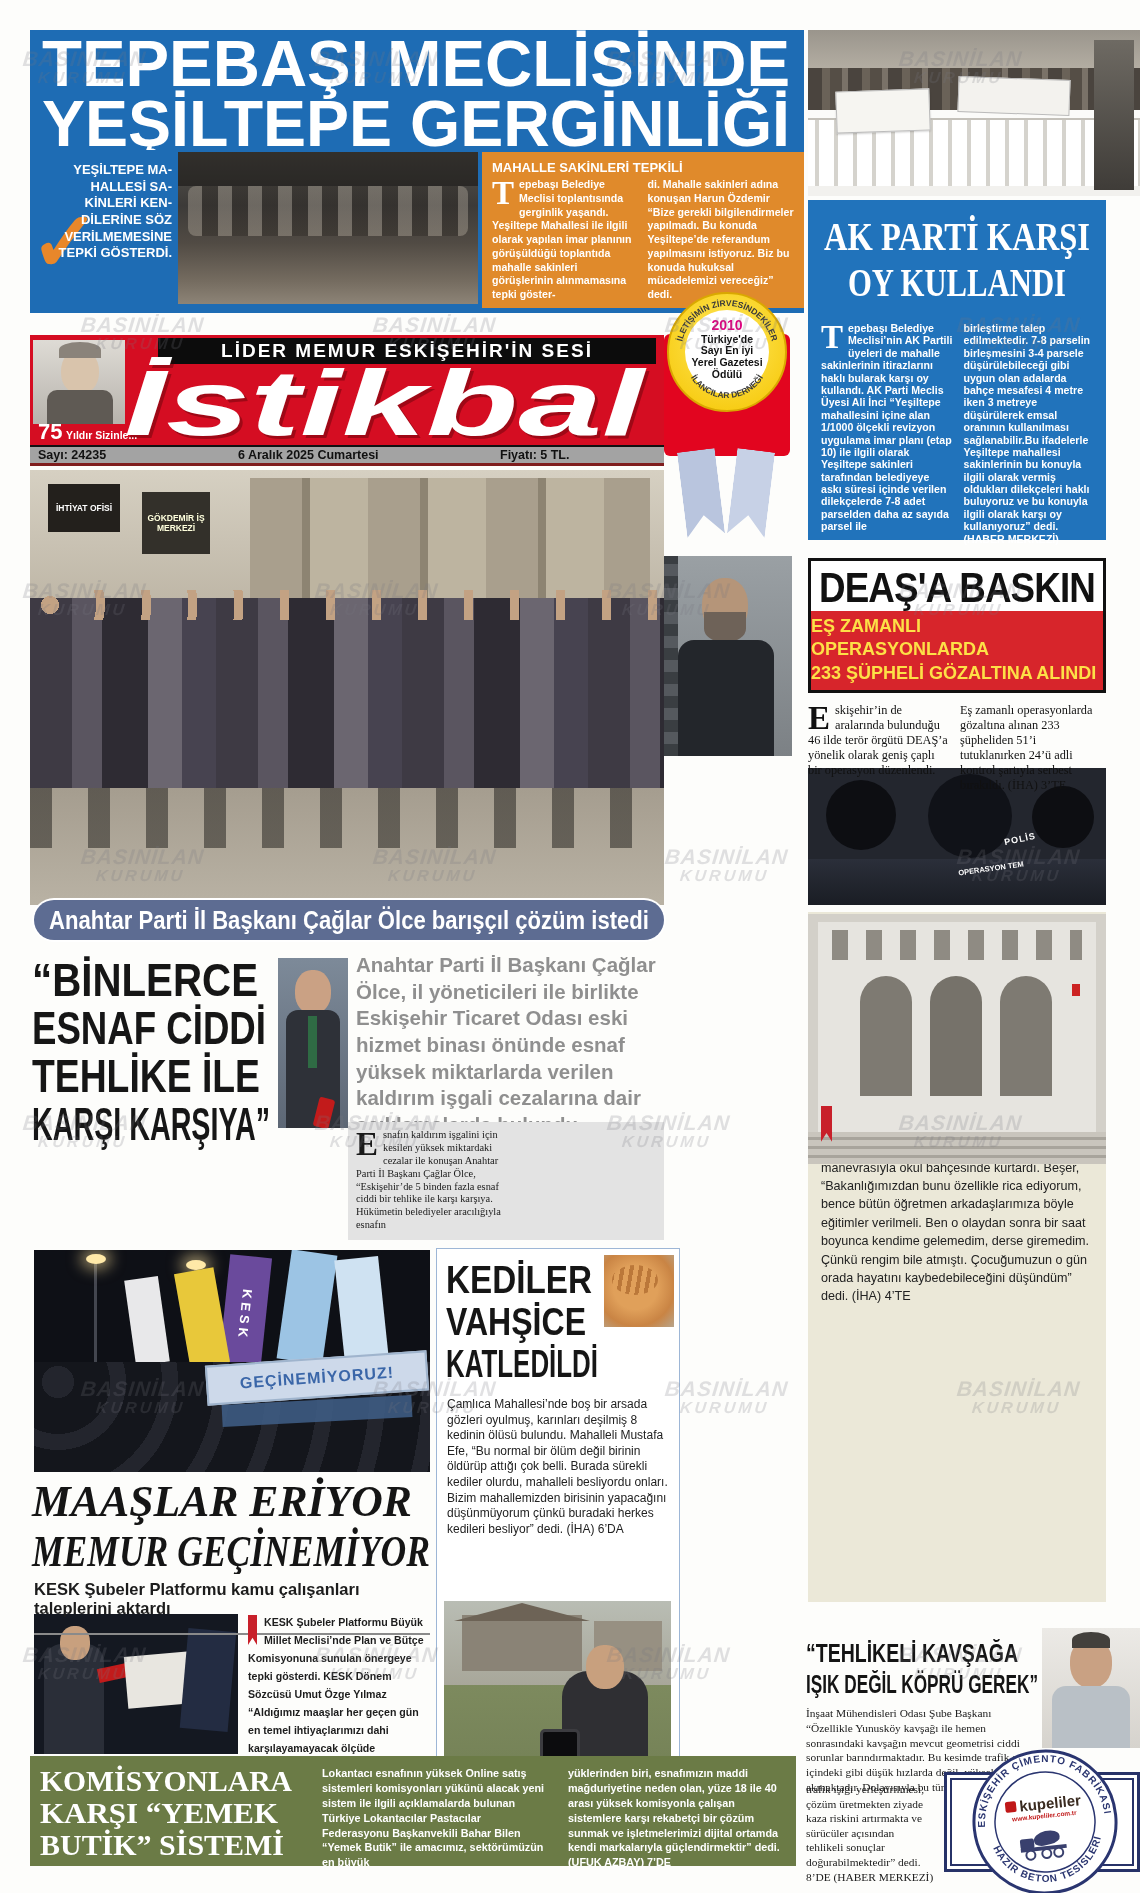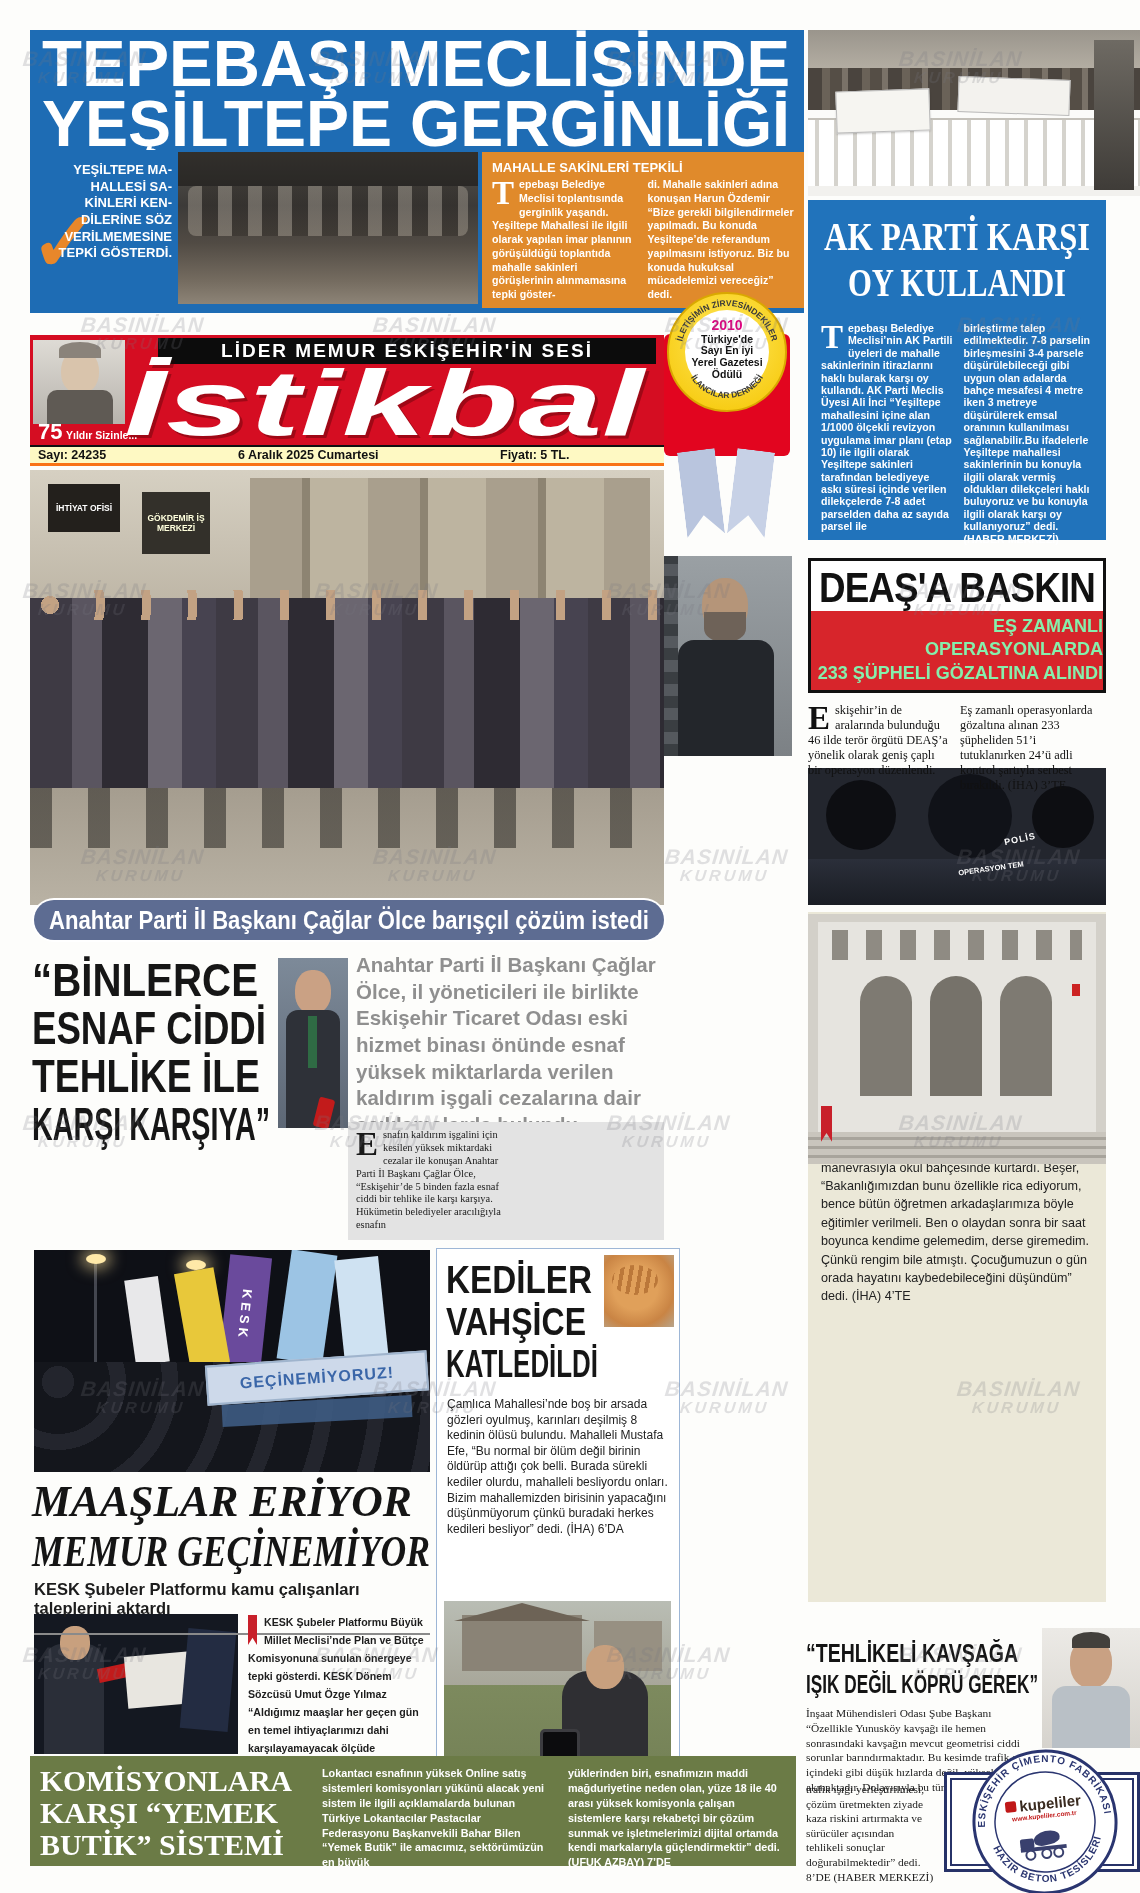--- a/index.html
+++ b/index.html
@@ -75,22 +75,22 @@
     <div class="photo" style="left:3px;top:5px;width:92px;height:84px;background:linear-gradient(180deg,#dedbd5,#b7b3ac);">
       <div class="abs" style="left:28px;top:8px;width:38px;height:46px;background:#d9c4ac;border-radius:50% 50% 46% 46%;"></div>
       <div class="abs" style="left:26px;top:2px;width:42px;height:16px;background:#8a837a;border-radius:50% 50% 0 0;"></div>
       <div class="abs" style="left:14px;top:50px;width:66px;height:34px;background:#5f5a54;border-radius:10px 10px 0 0;"></div>
     </div>
     <svg class="abs" width="545" height="92" style="left:88px;top:22px;filter:drop-shadow(3px 3px 0 rgba(60,0,0,.35));">
       <text x="6" y="78" font-size="92" font-weight="800" font-style="italic" fill="#ffffff" textLength="520" lengthAdjust="spacingAndGlyphs">İstikbal</text>
     </svg>
     <div class="abs" style="left:8px;top:84px;color:#fff;font-size:22px;font-weight:800;">75</div>
     <div class="abs" style="left:36px;top:94px;color:#fff;font-size:10.5px;font-weight:700;">Yıldır Sizinle...</div>
-    <div class="abs" style="left:0;top:110px;width:634px;height:21px;background:#fef9c3;border-top:2px solid #111;
-                border-bottom:3px solid #f97316;box-sizing:border-box;">
+    <div class="abs" style="left:0;top:110px;width:634px;height:21px;background:#a3a3a3;border-top:2px solid #111;
+                border-bottom:3px solid #7f1d1d;box-sizing:border-box;">
       <span class="abs" style="left:8px;top:1px;font-size:12.5px;font-weight:700;color:#111;">Sayı: 24235</span>
       <span class="abs" style="left:208px;top:1px;font-size:12.5px;font-weight:800;color:#111;">6 Aralık 2025 Cumartesi</span>
       <span class="abs" style="left:470px;top:1px;font-size:12.5px;font-weight:800;color:#111;">Fiyatı: 5 TL.</span>
     </div>
   </div>
 
   <div class="sec" style="left:662px;top:292px;width:130px;height:246px;">
     <div class="abs" style="left:2px;top:42px;width:126px;height:122px;background:#e2051f;border-radius:6px;"></div>
     <div class="abs" style="left:20px;top:158px;width:38px;height:86px;background:#b9c5de;transform:rotate(-7deg);
                 clip-path:polygon(0 0,100% 0,100% 100%,50% 76%,0 100%);"></div>
@@ -130,21 +130,21 @@
       <div class="dc" style="width:132px;color:#fff;font-weight:600;font-size:10.6px;line-height:1.17;">Tepebaşı Belediye Meclisi’nin AK Partili üyeleri de mahalle sakinlerinin itirazlarını haklı bularak karşı oy kullandı. AK Parti Meclis Üyesi Ali İnci “Yeşiltepe mahallesini içine alan 1/1000 ölçekli revizyon uygulama imar planı (etap 10) ile ilgili olarak Yeşiltepe sakinleri tarafından belediyeye askı süresi içinde verilen dilekçelerde 7-8 adet parselden daha az sayıda parsel ile</div>
       <div style="width:132px;color:#fff;font-weight:600;font-size:10.6px;line-height:1.17;">birleştirme talep edilmektedir. 7-8 parselin birleşmesini 3-4 parsele düşürülebileceği gibi uygun olan adalarda bahçe mesafesi 4 metre iken 3 metreye düşürülerek emsal oranının kullanılması sağlanabilir.Bu ifadelerle Yeşiltepe mahallesi sakinlerinin bu konuyla ilgili olarak vermiş oldukları dilekçeleri haklı buluyoruz ve bu konuyla ilgili olarak karşı oy kullanıyoruz” dedi. (HABER MERKEZİ)</div>
     </div>
   </div>
 
   <div class="sec" style="left:808px;top:558px;width:298px;">
     <div style="border:3px solid #111;background:#fff;box-sizing:border-box;width:298px;">
       <svg width="292" height="50">
         <text x="8" y="41" font-size="42" font-weight="900" fill="#111" letter-spacing="-1" textLength="276" lengthAdjust="spacingAndGlyphs">DEAŞ'A BASKIN</text>
       </svg>
-      <div style="background:#d7252b;color:#86efac;text-align:right;padding:4px 0 5px;">
+      <div style="background:#d7252b;color:#fde047;text-align:left;padding:4px 0 5px;">
         <div style="font-size:18px;font-weight:800;line-height:1.3;">EŞ ZAMANLI OPERASYONLARDA</div>
         <div style="font-size:18px;font-weight:800;line-height:1.3;">233 ŞÜPHELİ GÖZALTINA ALINDI</div>
       </div>
     </div>
     <div style="display:flex;gap:10px;margin-top:10px;">
       <div class="dc serif" style="width:142px;font-size:12.3px;line-height:1.22;color:#111;">Eskişehir’in de aralarında bulunduğu 46 ilde terör örgütü DEAŞ’a yönelik olarak geniş çaplı bir operasyon düzenlendi.</div>
       <div class="serif" style="width:142px;font-size:12.3px;line-height:1.22;color:#111;">Eş zamanlı operasyonlarda gözaltına alınan 233 şüpheliden 51’i tutuklanırken 24’ü adli kontrol şartıyla serbest bırakıldı. (İHA) 3’TE</div>
     </div>
   </div>
   <div class="photo" style="left:808px;top:768px;width:298px;height:137px;background:#23262e;">

